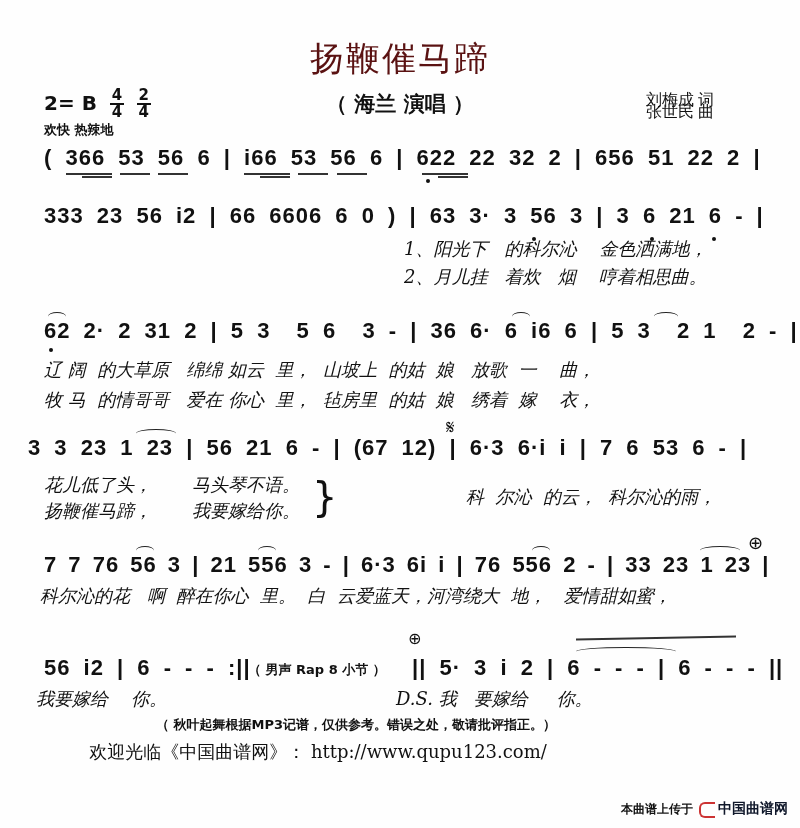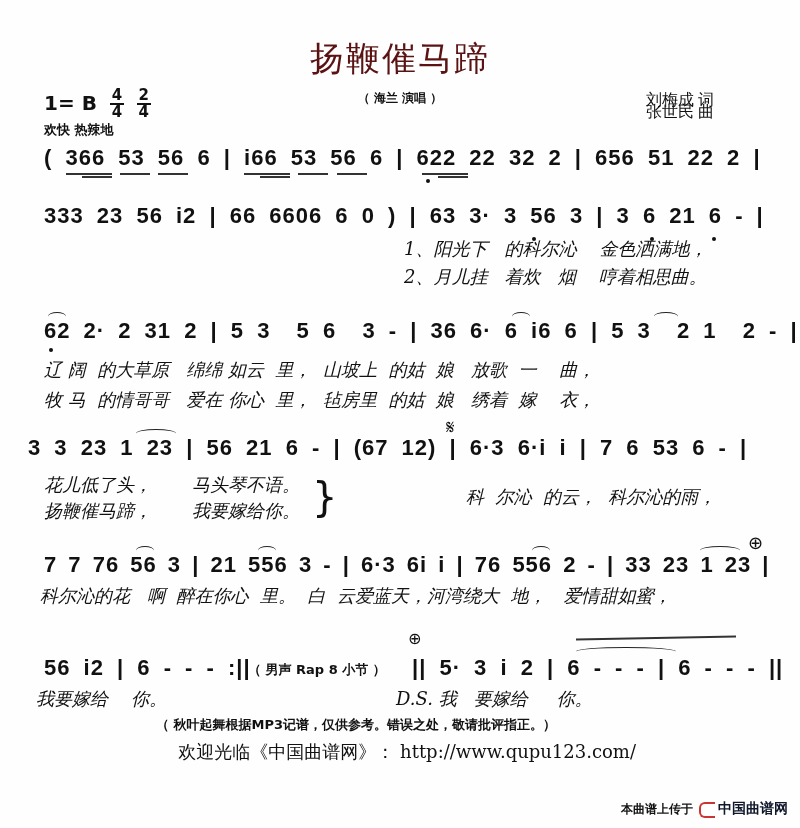--- a/index.html
+++ b/index.html
@@ -1,49 +1,49 @@
 <!DOCTYPE html>
 <html><head>
 <meta charset="utf-8">
 <style>
   html, body { margin:0; padding:0; background:#fefefe; }
   body { width:800px; height:828px; position:relative; overflow:hidden; font-family:"DejaVu Sans", sans-serif; color:#111; }
   .abs { position:absolute; }
   .title { left:0; width:800px; top:36px; text-align:center; font-size:34px; color:#5a1212; font-family:"DejaVu Sans", sans-serif; letter-spacing:2px; }
-  .singer { left:0; width:800px; top:90px; text-align:center; font-size:12px; font-weight:bold; }
+  .singer { left:0; width:800px; top:90px; text-align:center; font-size:21px; font-weight:bold; }
   .credit { font-size:16px; font-family:Liberation Serif, serif;margin-top:10px; }
   .key { left:44px; top:88px; font-size:20px; font-weight:bold; }
   .frac { display:inline-block; vertical-align:middle; text-align:center; font-size:15px; line-height:15px; margin-left:6px; }
   .frac span { display:block; }
   .frac .bar { border-top:2px solid #111; width:14px; margin:0 auto; }
   .tempo { left:44px; top:121px; font-size:13px; font-weight:bold; }
 
   .row { position:absolute; left:0; width:800px; }
   .notes { position:absolute; font-family:"Liberation Sans", sans-serif; font-weight:bold; font-size:22px; white-space:pre; letter-spacing:1px; }
   .lyric { position:absolute; font-family:"DejaVu Serif", serif; font-size:18px; white-space:pre;font-style:italic; }
   .ul { position:absolute; height:1.5px; background:#333; }
   .dot { position:absolute; width:4px; height:4px; border-radius:2px; background:#111; }
   .arc { position:absolute; border-top:1.5px solid #222; border-radius:50% 50% 0 0; height:8px; }
   .note-text { position:absolute; font-size:13px; font-weight:bold; }
-  .footer-url { position:absolute; left:0; width:636px; text-align:right; top:740px; font-size:18px; font-family:"DejaVu Serif", serif; }
+  .footer-url { position:absolute; left:0; width:636px; text-align:center; top:740px; font-size:18px; font-family:"DejaVu Serif", serif; }
   .footer-note { position:absolute; left:0; width:712px; text-align:center; top:716px; font-size:13px; font-weight:bold; }
   .upload { position:absolute; right:12px; top:800px; font-size:12px; font-weight:bold; }
   .upload .brand { color:#0f172a; font-size:14px; }
   .brand-icon { display:inline-block; width:14px; height:12px; border:2px solid #c33; border-radius:6px 0 0 6px; border-right:none; vertical-align:middle; margin:0 3px 0 6px; }
 </style>
 </head>
 <body>
 
 <div class="abs title">扬鞭催马蹄</div>
 <div class="abs singer">（ 海兰  演唱 ）</div>
 <div class="abs credit" style="left:646px;top:80px;">刘梅成  词</div>
 <div class="abs credit" style="left:646px;top:92px;">张世民  曲</div>
 
 <div class="abs key">
-  <span>1= B</span>
+  <span>2= B</span>
   <span class="frac"><span>4</span><span class="bar"></span><span>4</span></span>
   <span class="frac"><span>2</span><span class="bar"></span><span>4</span></span>
 </div>
 <div class="abs tempo">欢快  热辣地</div>
 
 <div class="row" style="top:145px;">
   <div class="notes" style="left:44px;top:0;word-spacing:6px;">( 366 53 56 6 | i66 53 56 6 | 622 22 32 2 | 656 51 22 2 |</div>
   <div class="ul" style="left:66px;top:28px;width:46px;"></div>
     <div class="ul" style="left:82px;top:31px;width:30px;"></div>
   <div class="ul" style="left:120px;top:28px;width:30px;"></div>

